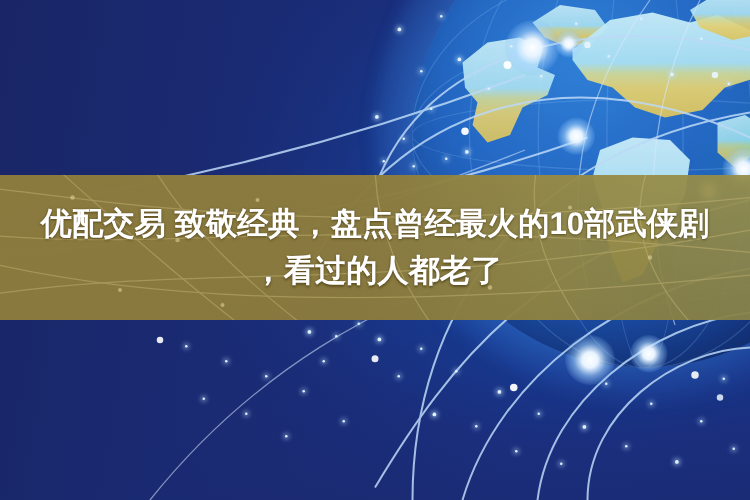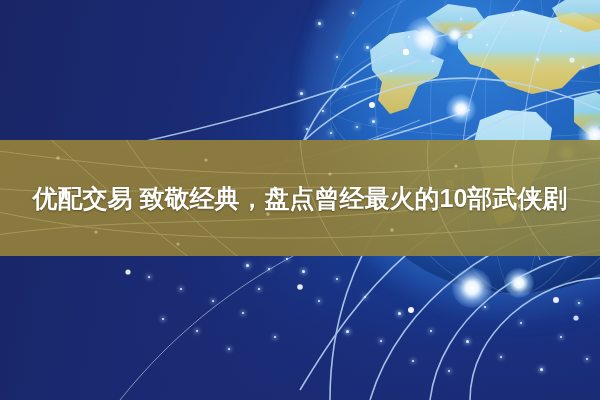--- a/index.html
+++ b/index.html
@@ -311,15 +311,16 @@
         <circle cx="456" cy="26" r="1.6"></circle>
         <circle cx="520" cy="66" r="1.8"></circle>
         <circle cx="96" cy="92" r="1.6"></circle>
         <circle cx="178" cy="104" r="1.6"></circle>
       </g>
     </svg>
   </div>
 
   <div class="caption">
     <div class="cap-line l1">优配交易 致敬经典，盘点曾经最火的10部武侠剧</div>
+    <div class="cap-line l2">，看过的人都老了</div>
   </div>
 
 </div>
 
 </body></html>

